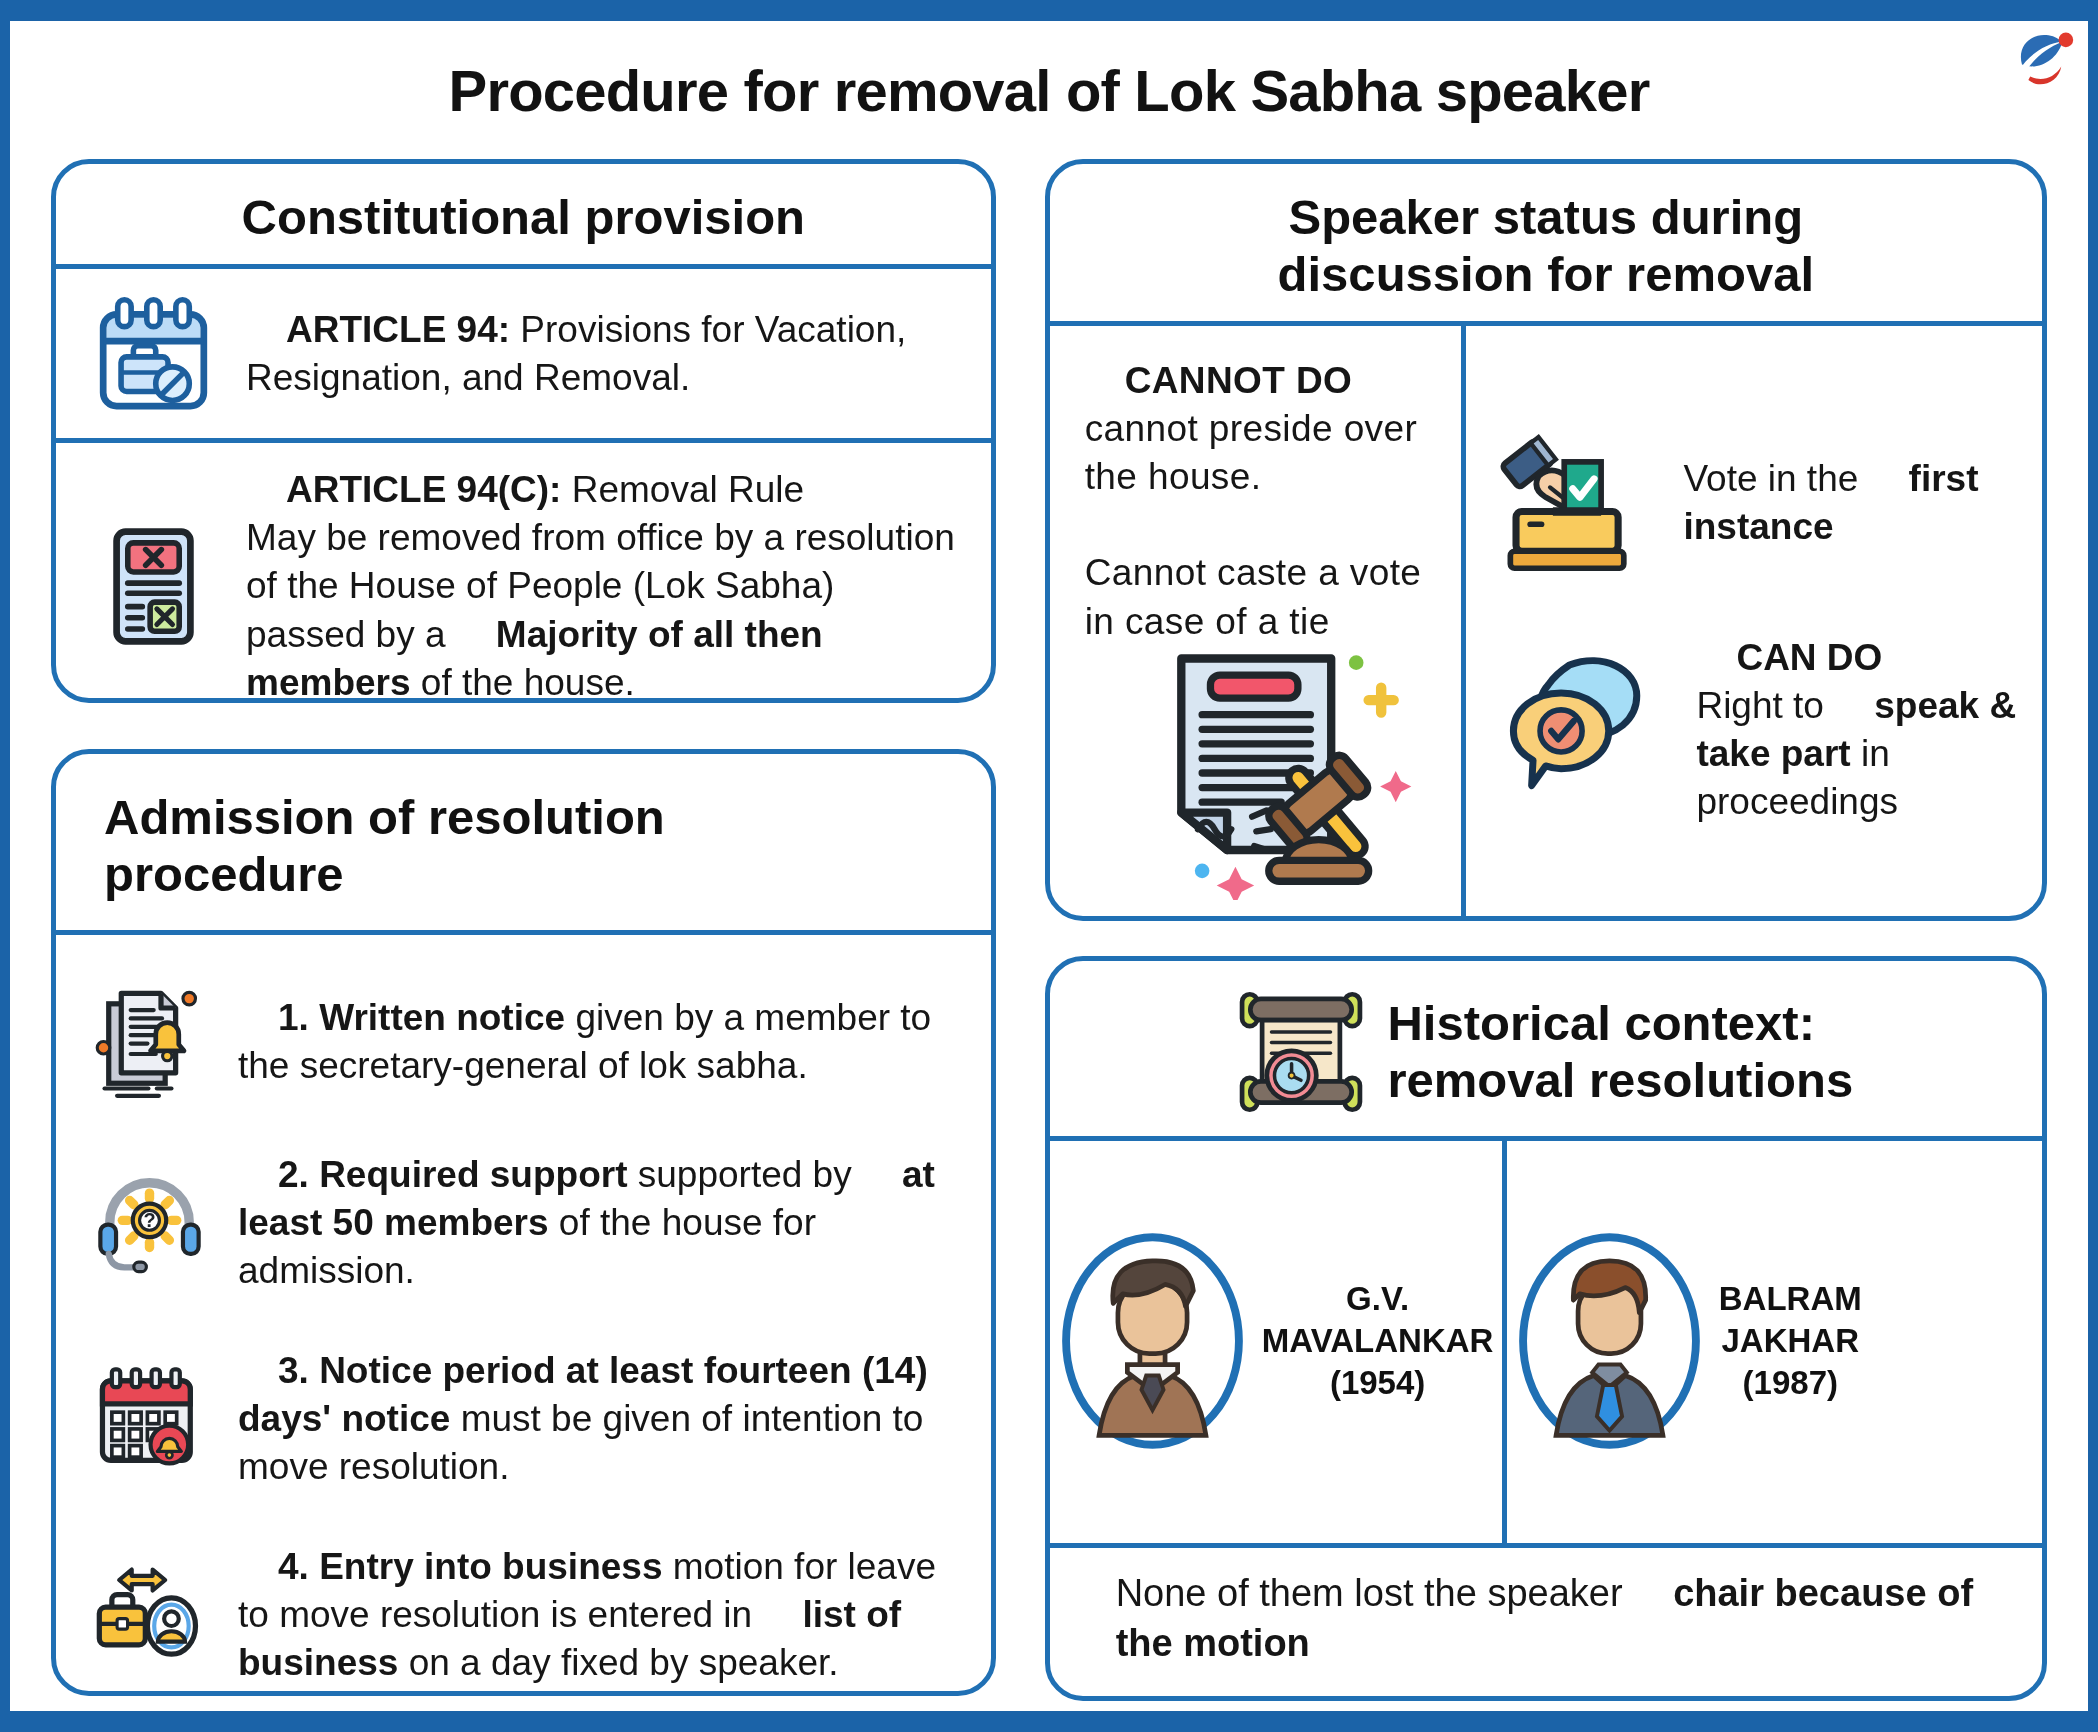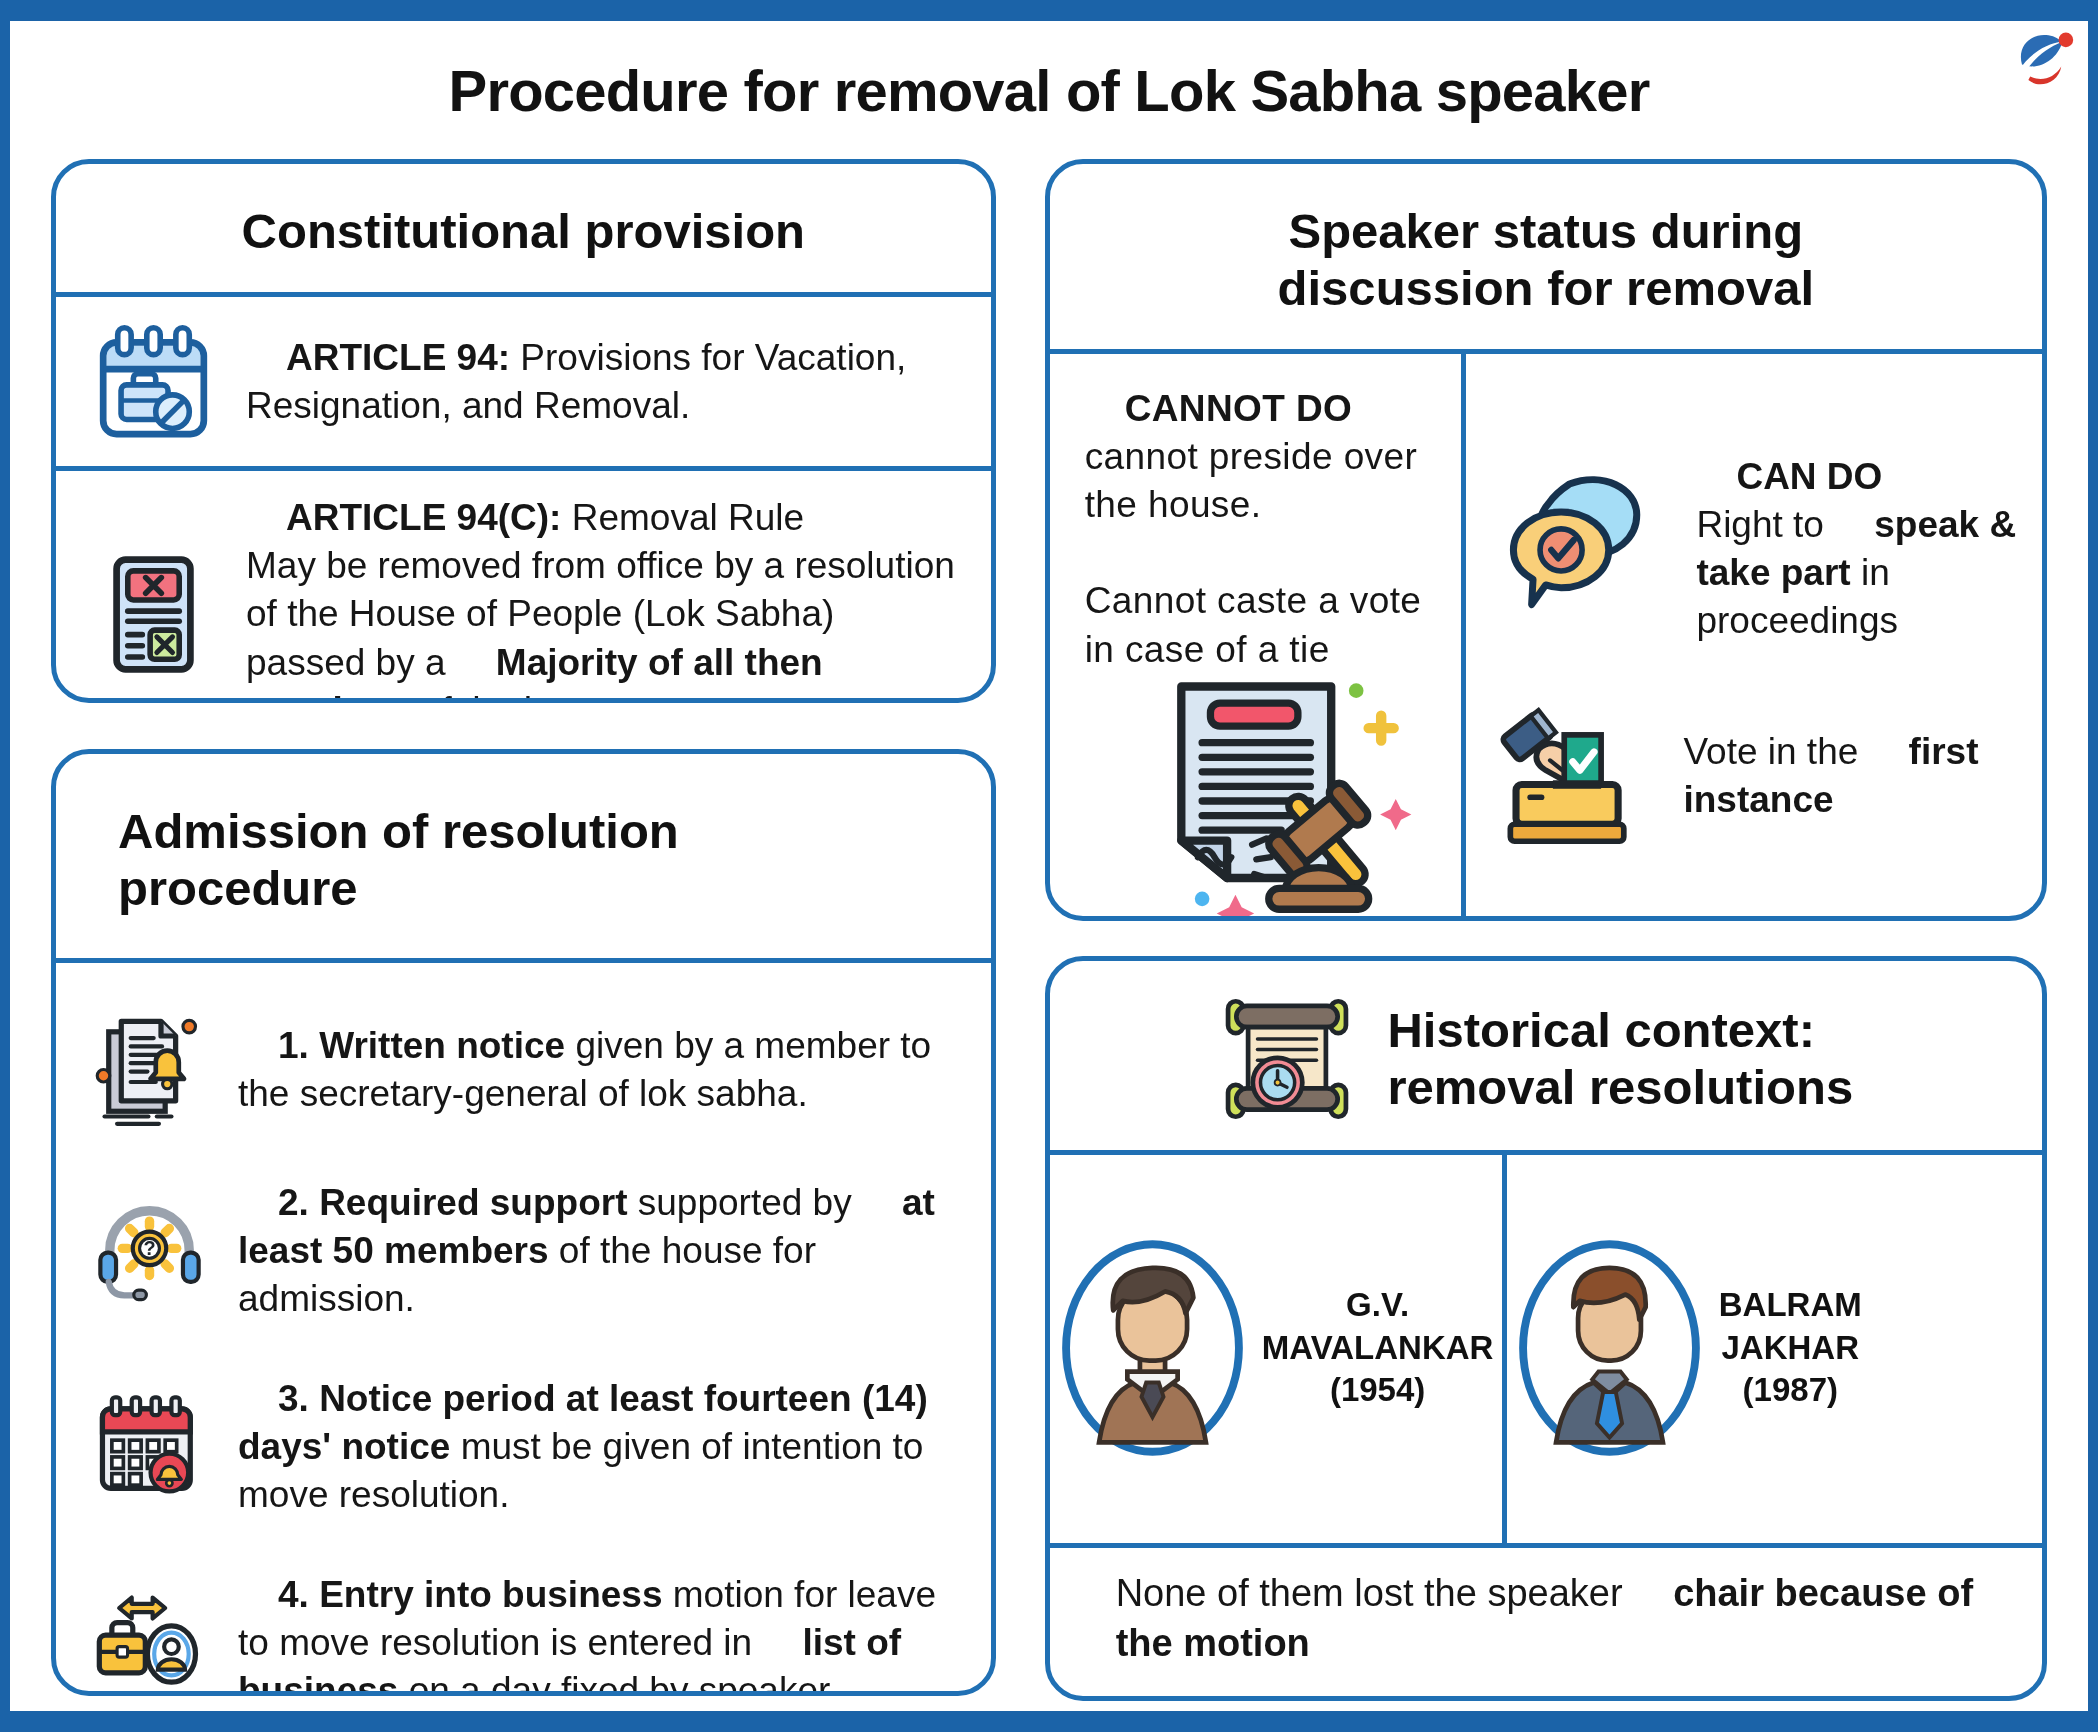--- a/index.html
+++ b/index.html
@@ -22,21 +22,21 @@
   .col.right{gap:35px;}
   .panel{
     box-sizing:border-box;background:#fff;
     border:5px solid #2070b4;border-radius:38px;
     overflow:hidden;display:flex;flex-direction:column;
   }
   .p-const{height:544px;}
   .p-adm{height:947px;}
   .p-spk{height:762px;}
   .p-hist{height:745px;}
-  .ptitle{margin:16px;font-size:49px;font-weight:800;line-height:1.16;color:#111;white-space:pre-line;padding:23px 33px 16.4px;}
+  .ptitle{margin:2px;font-size:49px;font-weight:800;line-height:1.16;color:#111;white-space:pre-line;padding:23px 33px 16.4px;}
   .center{text-align:center;}
   .p-adm .ptitle{padding:33px 25px 25px 46px;}
   .hr{height:5px;background:#2070b4;flex:none;}
   .row{display:flex;align-items:center;gap:31px;padding:23px 33px 23px 36px;}
   .row .icon{flex:none;display:flex;align-items:center;justify-content:center;}
   .rich{font-size:37px;line-height:1.3;margin:0;white-space:pre-line;}
   .b{font-weight:800;margin-left:40px;}
   .p-adm .rows{display:flex;flex-direction:column;gap:11.5px;padding-top:30px;}
   .p-adm .row{padding:20px 28px 20px 36px;}
   .split{flex:1;display:grid;grid-template-columns:42% 58%;min-height:0;}
@@ -281,48 +281,48 @@
                 <path d="M132 20 v12 M126 26 h12" stroke="#f0c23c" stroke-width="5" stroke-linecap="round"></path>
                 <path d="M139 60 l2.5 5 5 2.5 -5 2.5 -2.5 5 -2.5 -5 -5 -2.5 5 -2.5 z" fill="#f06a8a"></path>
                 <circle cx="46" cy="108" r="3.5" fill="#4db5f0"></circle>
                 <path d="M62 106 l3 6 6 3 -6 3 -3 6 -3 -6 -6 -3 6 -3 z" fill="#f06a8a"></path>
               </svg>
             </span>
           </div>
           <div class="can">
             <div class="can-row">
               <span class="icon">
-                <svg viewBox="0 0 120 112" width="169" height="157">
-                  <path d="M50 10 c24 -9 48 3 48 22 0 17 -15 29 -34 29 l-12 -1 4 9 -12 -9 c-16 -5 -20 -24 -9 -36 4 -6 9 -10 15 -14 z" fill="#a5ddf6" stroke="#17324d" stroke-width="5" stroke-linejoin="round"></path>
-                  <path d="M44 30 c19 0 34 12 34 27 0 15 -15 27 -34 27 -4 0 -8 -1 -11 -2 l-10 14 1 -18 c-9 -5 -14 -12 -14 -21 0 -15 15 -27 34 -27 z" fill="#f9cf79" stroke="#17324d" stroke-width="5" stroke-linejoin="round"></path>
-                  <circle cx="44" cy="57" r="15" fill="#ef8e73" stroke="#17324d" stroke-width="4"></circle>
-                  <path d="M37 57 l5 6 11 -13" fill="none" stroke="#17324d" stroke-width="4.5" stroke-linecap="round" stroke-linejoin="round"></path>
-                </svg>
-              </span>
-              <p class="rich"><span class="b">CAN DO</span><span>
-Right to </span><span class="b">speak &amp; take part</span><span> in proceedings</span></p>
-            </div>
-            <div class="can-row">
-              <span class="icon">
                 <svg viewBox="0 0 110 110" width="156" height="156">
                   <g transform="rotate(-38 20 26)">
                     <rect x="4" y="17" width="30" height="20" rx="3" fill="#3c5d85" stroke="#20262b" stroke-width="4"></rect>
                     <rect x="30" y="17" width="7" height="20" fill="#9fb6d0" stroke="#20262b" stroke-width="3"></rect>
                   </g>
                   <path d="M28 36 q9 -8 19 0 l14 13 -10 12 -18 -10 q-10 -6 -5 -15 z" fill="#f6cfa8" stroke="#20262b" stroke-width="4" stroke-linejoin="round"></path>
                   <path d="M36 44 l10 8" stroke="#20262b" stroke-width="3" stroke-linecap="round"></path>
                   <rect x="46" y="26" width="26" height="37" fill="#1fa98c" stroke="#20262b" stroke-width="4"></rect>
                   <path d="M52 45 l5 6 10 -13" fill="none" stroke="#ffffff" stroke-width="5" stroke-linecap="round" stroke-linejoin="round"></path>
                   <rect x="12" y="61" width="72" height="28" rx="4" fill="#f9cb5d" stroke="#20262b" stroke-width="5"></rect>
                   <rect x="38" y="58" width="34" height="6" fill="#20262b"></rect>
                   <path d="M22 70 h8" stroke="#20262b" stroke-width="4" stroke-linecap="round"></path>
                   <rect x="8" y="89" width="80" height="12" rx="3" fill="#eda93c" stroke="#20262b" stroke-width="4"></rect>
                 </svg>
               </span>
               <p class="rich"><span>Vote in the </span><span class="b">first instance</span></p>
+            </div>
+            <div class="can-row">
+              <span class="icon">
+                <svg viewBox="0 0 120 112" width="169" height="157">
+                  <path d="M50 10 c24 -9 48 3 48 22 0 17 -15 29 -34 29 l-12 -1 4 9 -12 -9 c-16 -5 -20 -24 -9 -36 4 -6 9 -10 15 -14 z" fill="#a5ddf6" stroke="#17324d" stroke-width="5" stroke-linejoin="round"></path>
+                  <path d="M44 30 c19 0 34 12 34 27 0 15 -15 27 -34 27 -4 0 -8 -1 -11 -2 l-10 14 1 -18 c-9 -5 -14 -12 -14 -21 0 -15 15 -27 34 -27 z" fill="#f9cf79" stroke="#17324d" stroke-width="5" stroke-linejoin="round"></path>
+                  <circle cx="44" cy="57" r="15" fill="#ef8e73" stroke="#17324d" stroke-width="4"></circle>
+                  <path d="M37 57 l5 6 11 -13" fill="none" stroke="#17324d" stroke-width="4.5" stroke-linecap="round" stroke-linejoin="round"></path>
+                </svg>
+              </span>
+              <p class="rich"><span class="b">CAN DO</span><span>
+Right to </span><span class="b">speak &amp; take part</span><span> in proceedings</span></p>
             </div>
           </div>
         </div>
       </article>
 
       <article class="panel p-hist">
         <div class="hist-head">
           <span class="icon">
             <svg viewBox="0 0 110 112" width="130" height="132">
               <rect x="5" y="7" width="13" height="27" rx="6.5" fill="#cfe05a" stroke="#20262b" stroke-width="4"></rect>

